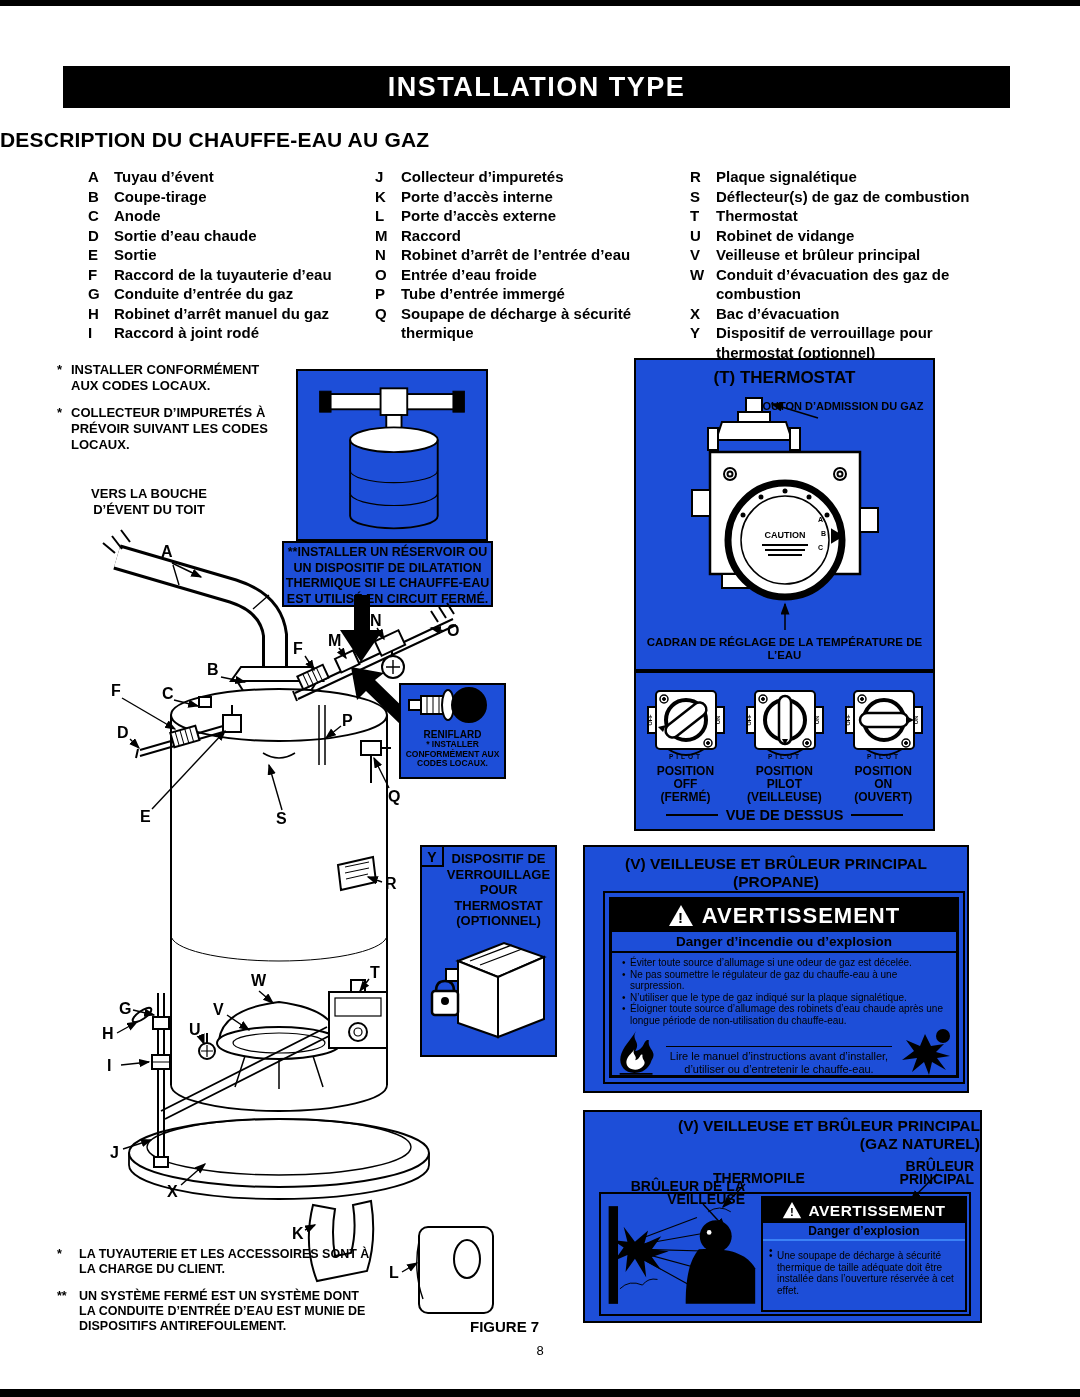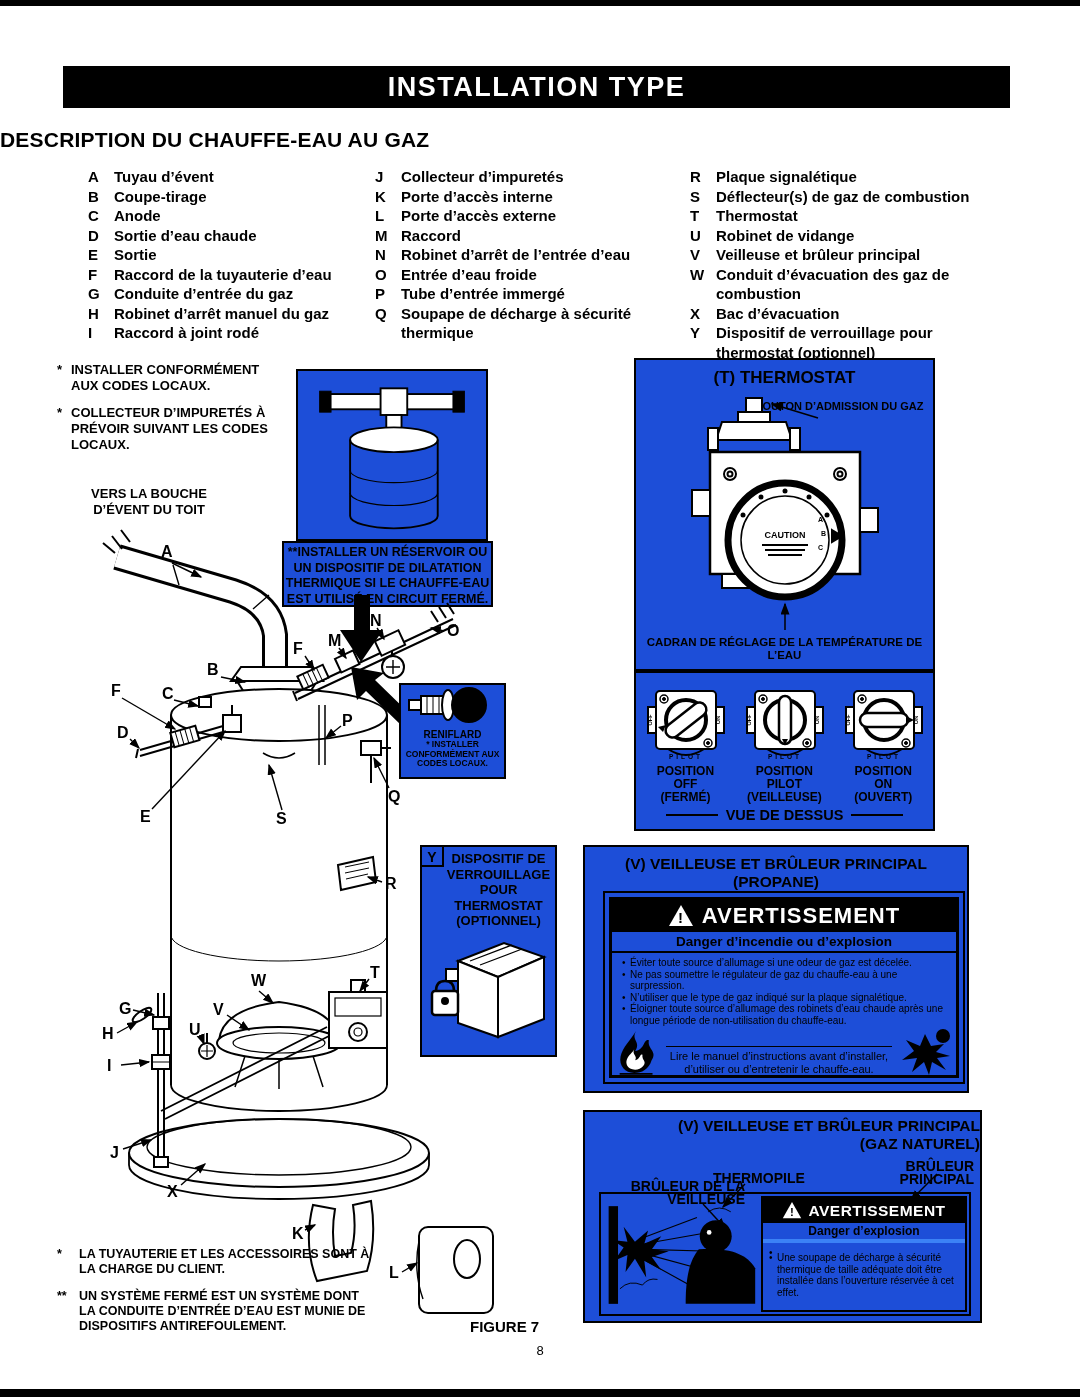--- a/index.html
+++ b/index.html
@@ -54,21 +54,21 @@
   .wf-text { width:226px; text-align:center; font-weight:normal; font-size:11px; line-height:13px; border-top:1.5px solid #000; padding-top:3px; }
 
   .nat-section { left:583px; top:1110px; width:399px; height:213px; }
   .ns-title { position:absolute; top:5px; left:0; width:100%; text-align:right; font-size:15.5px; line-height:18px; }
   .ns-label { position:absolute; font-size:14px; line-height:12.5px; }
   .nat-outer { position:absolute; left:14px; top:80px; width:372px; height:124px; border:2px solid #000; display:flex; padding:2px; gap:3px; }
   .nat-img { width:155px; flex:none; position:relative; }
   .warn2 { flex:1; border:2px solid #000; position:relative; }
   .warn2-head { background:#000; color:#fff; height:25px; display:flex; align-items:center; justify-content:center; gap:6px;
     font-size:15.5px; letter-spacing:.5px; }
-  .warn2-sub { text-align:center; font-size:12px; border-bottom:4px solid #3b82f6; padding:1px 0; }
+  .warn2-sub { text-align:center; font-size:12px; border-bottom:2px solid #3b82f6; padding:1px 0; }
   .wb2-list { padding:4px 5px 0 6px; font-weight:normal; font-size:10px; line-height:11.5px; }
   .wb2 { padding-left:8px; position:relative; margin-bottom:5px; }
   .wb2::before { content:"•"; position:absolute; left:0; }
 
   .reniflard { left:399px; top:683px; width:107px; height:96px; text-align:center; }
   .ren-title { font-size:10px; }
   .ren-note { font-size:8.5px; line-height:9.5px; }
 
   .ybox { left:420px; top:845px; width:137px; height:212px; }
   .ykey { position:absolute; left:0; top:0; width:22px; height:20px; border-right:2px solid #000; border-bottom:2px solid #000;

